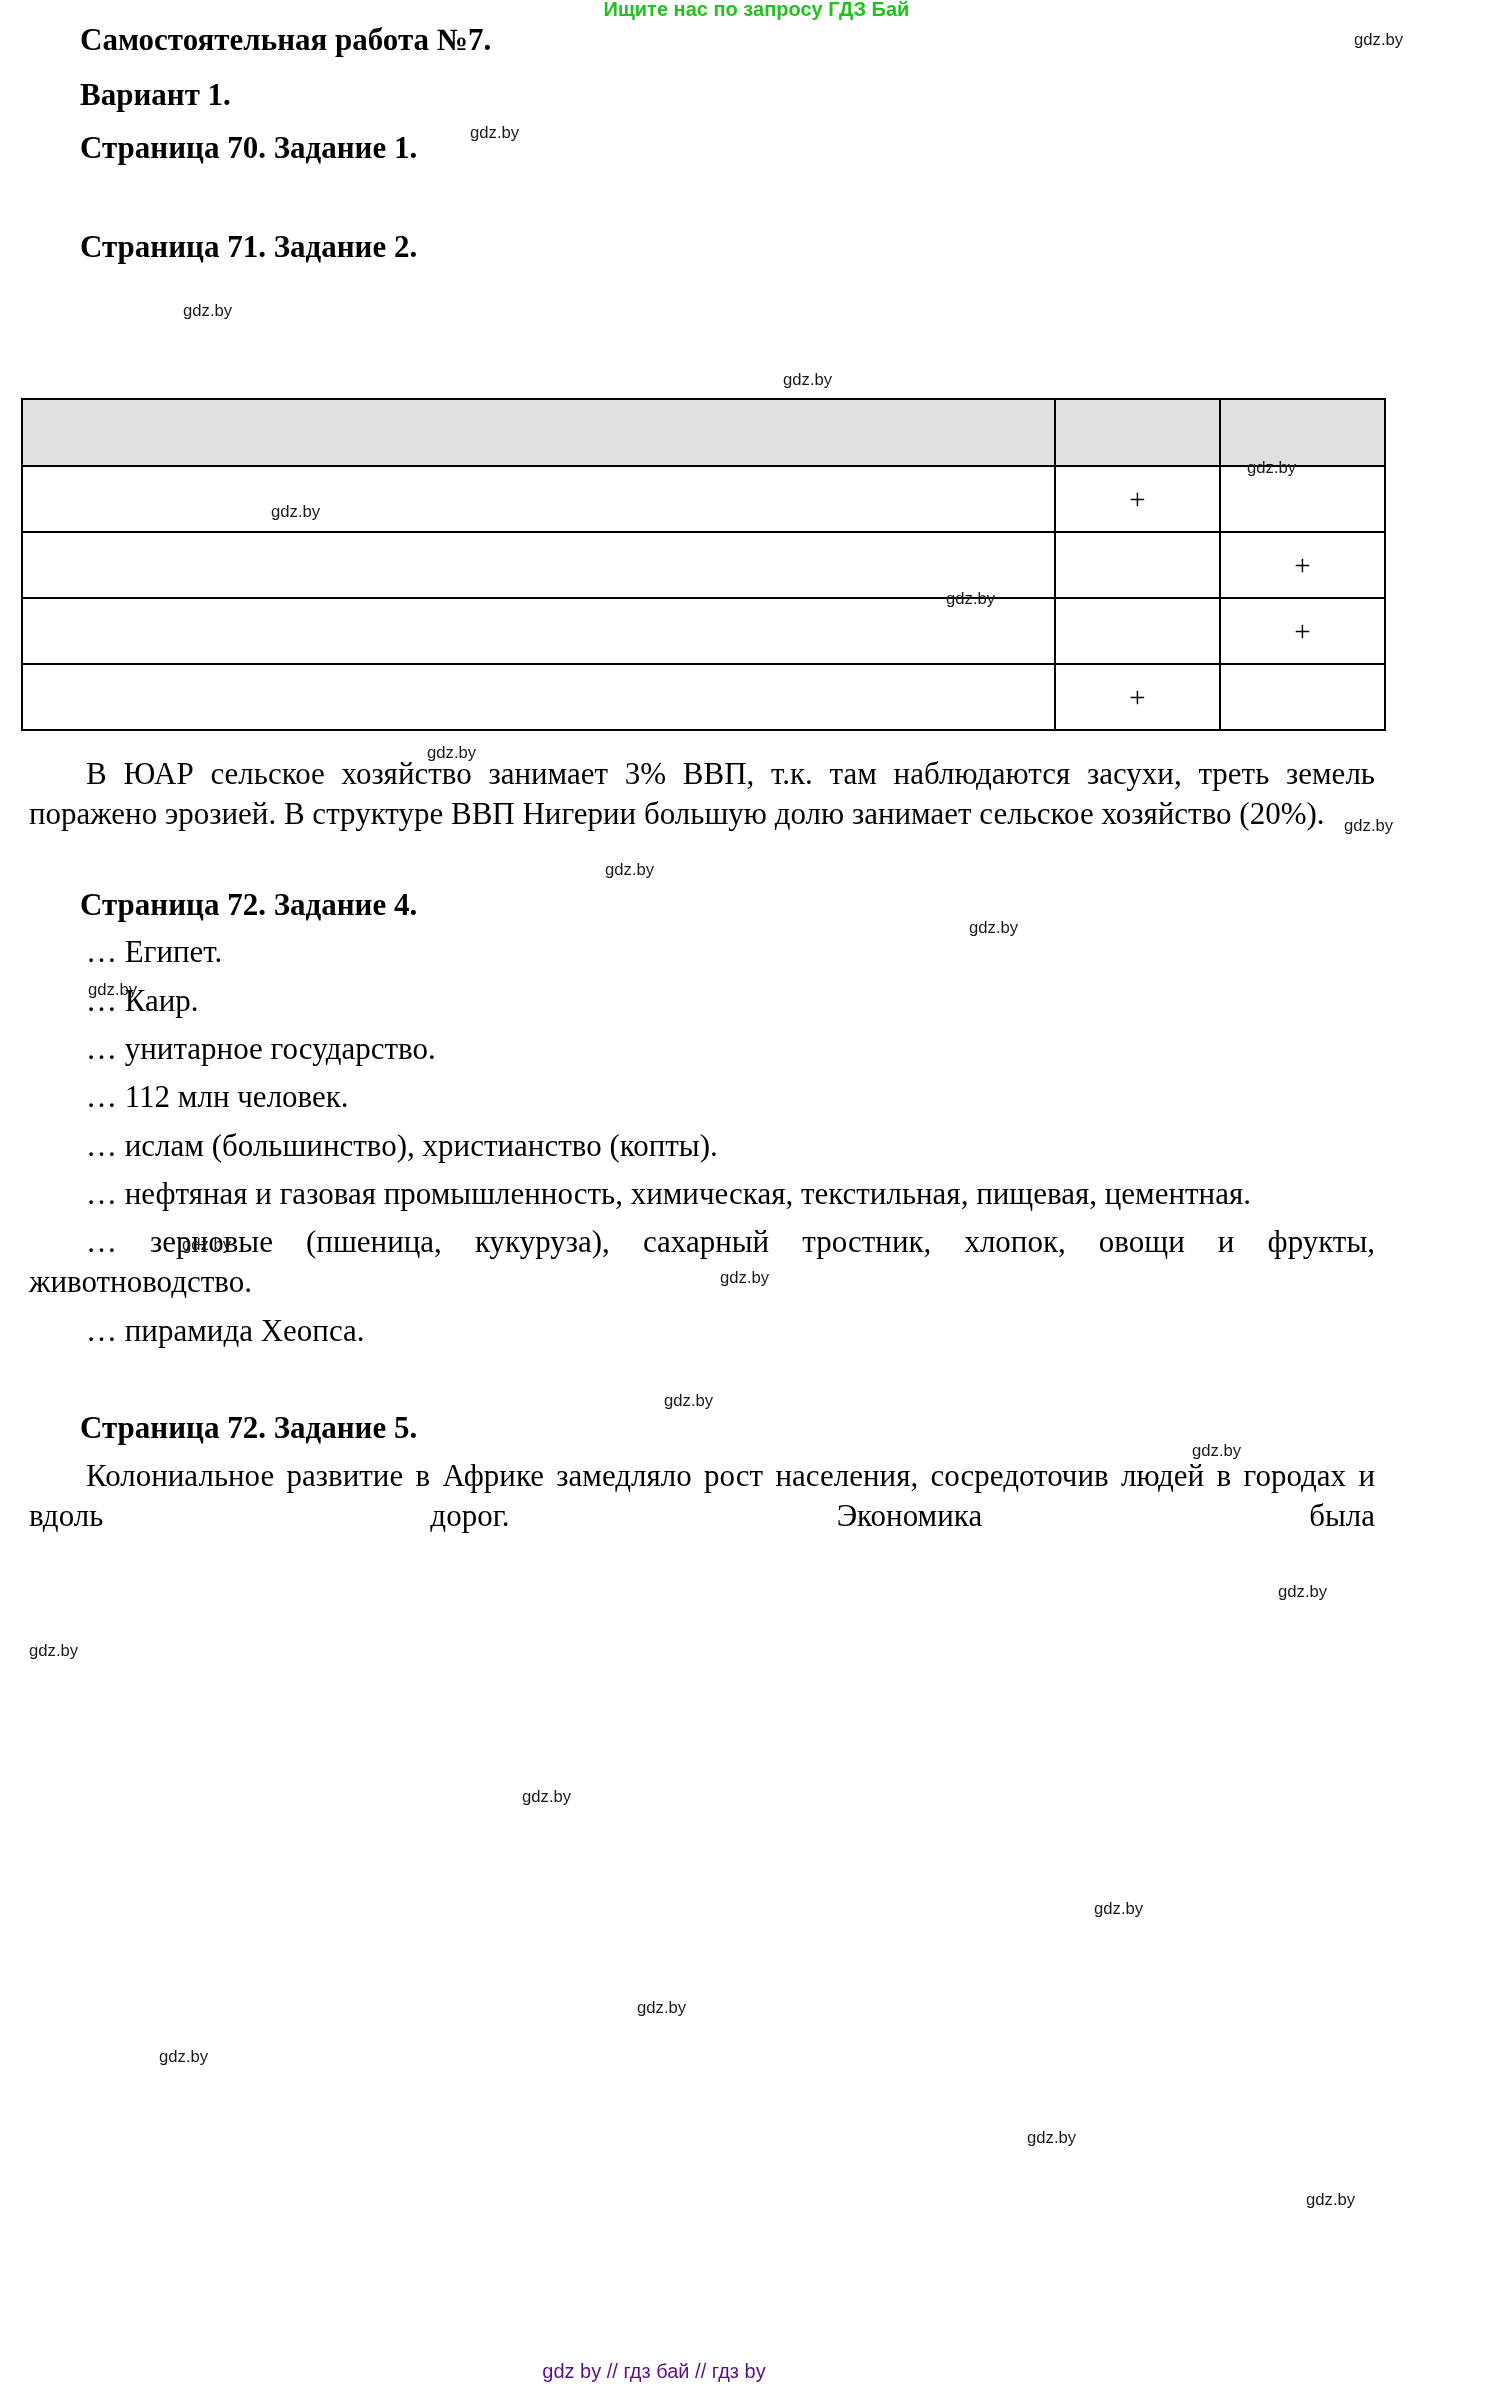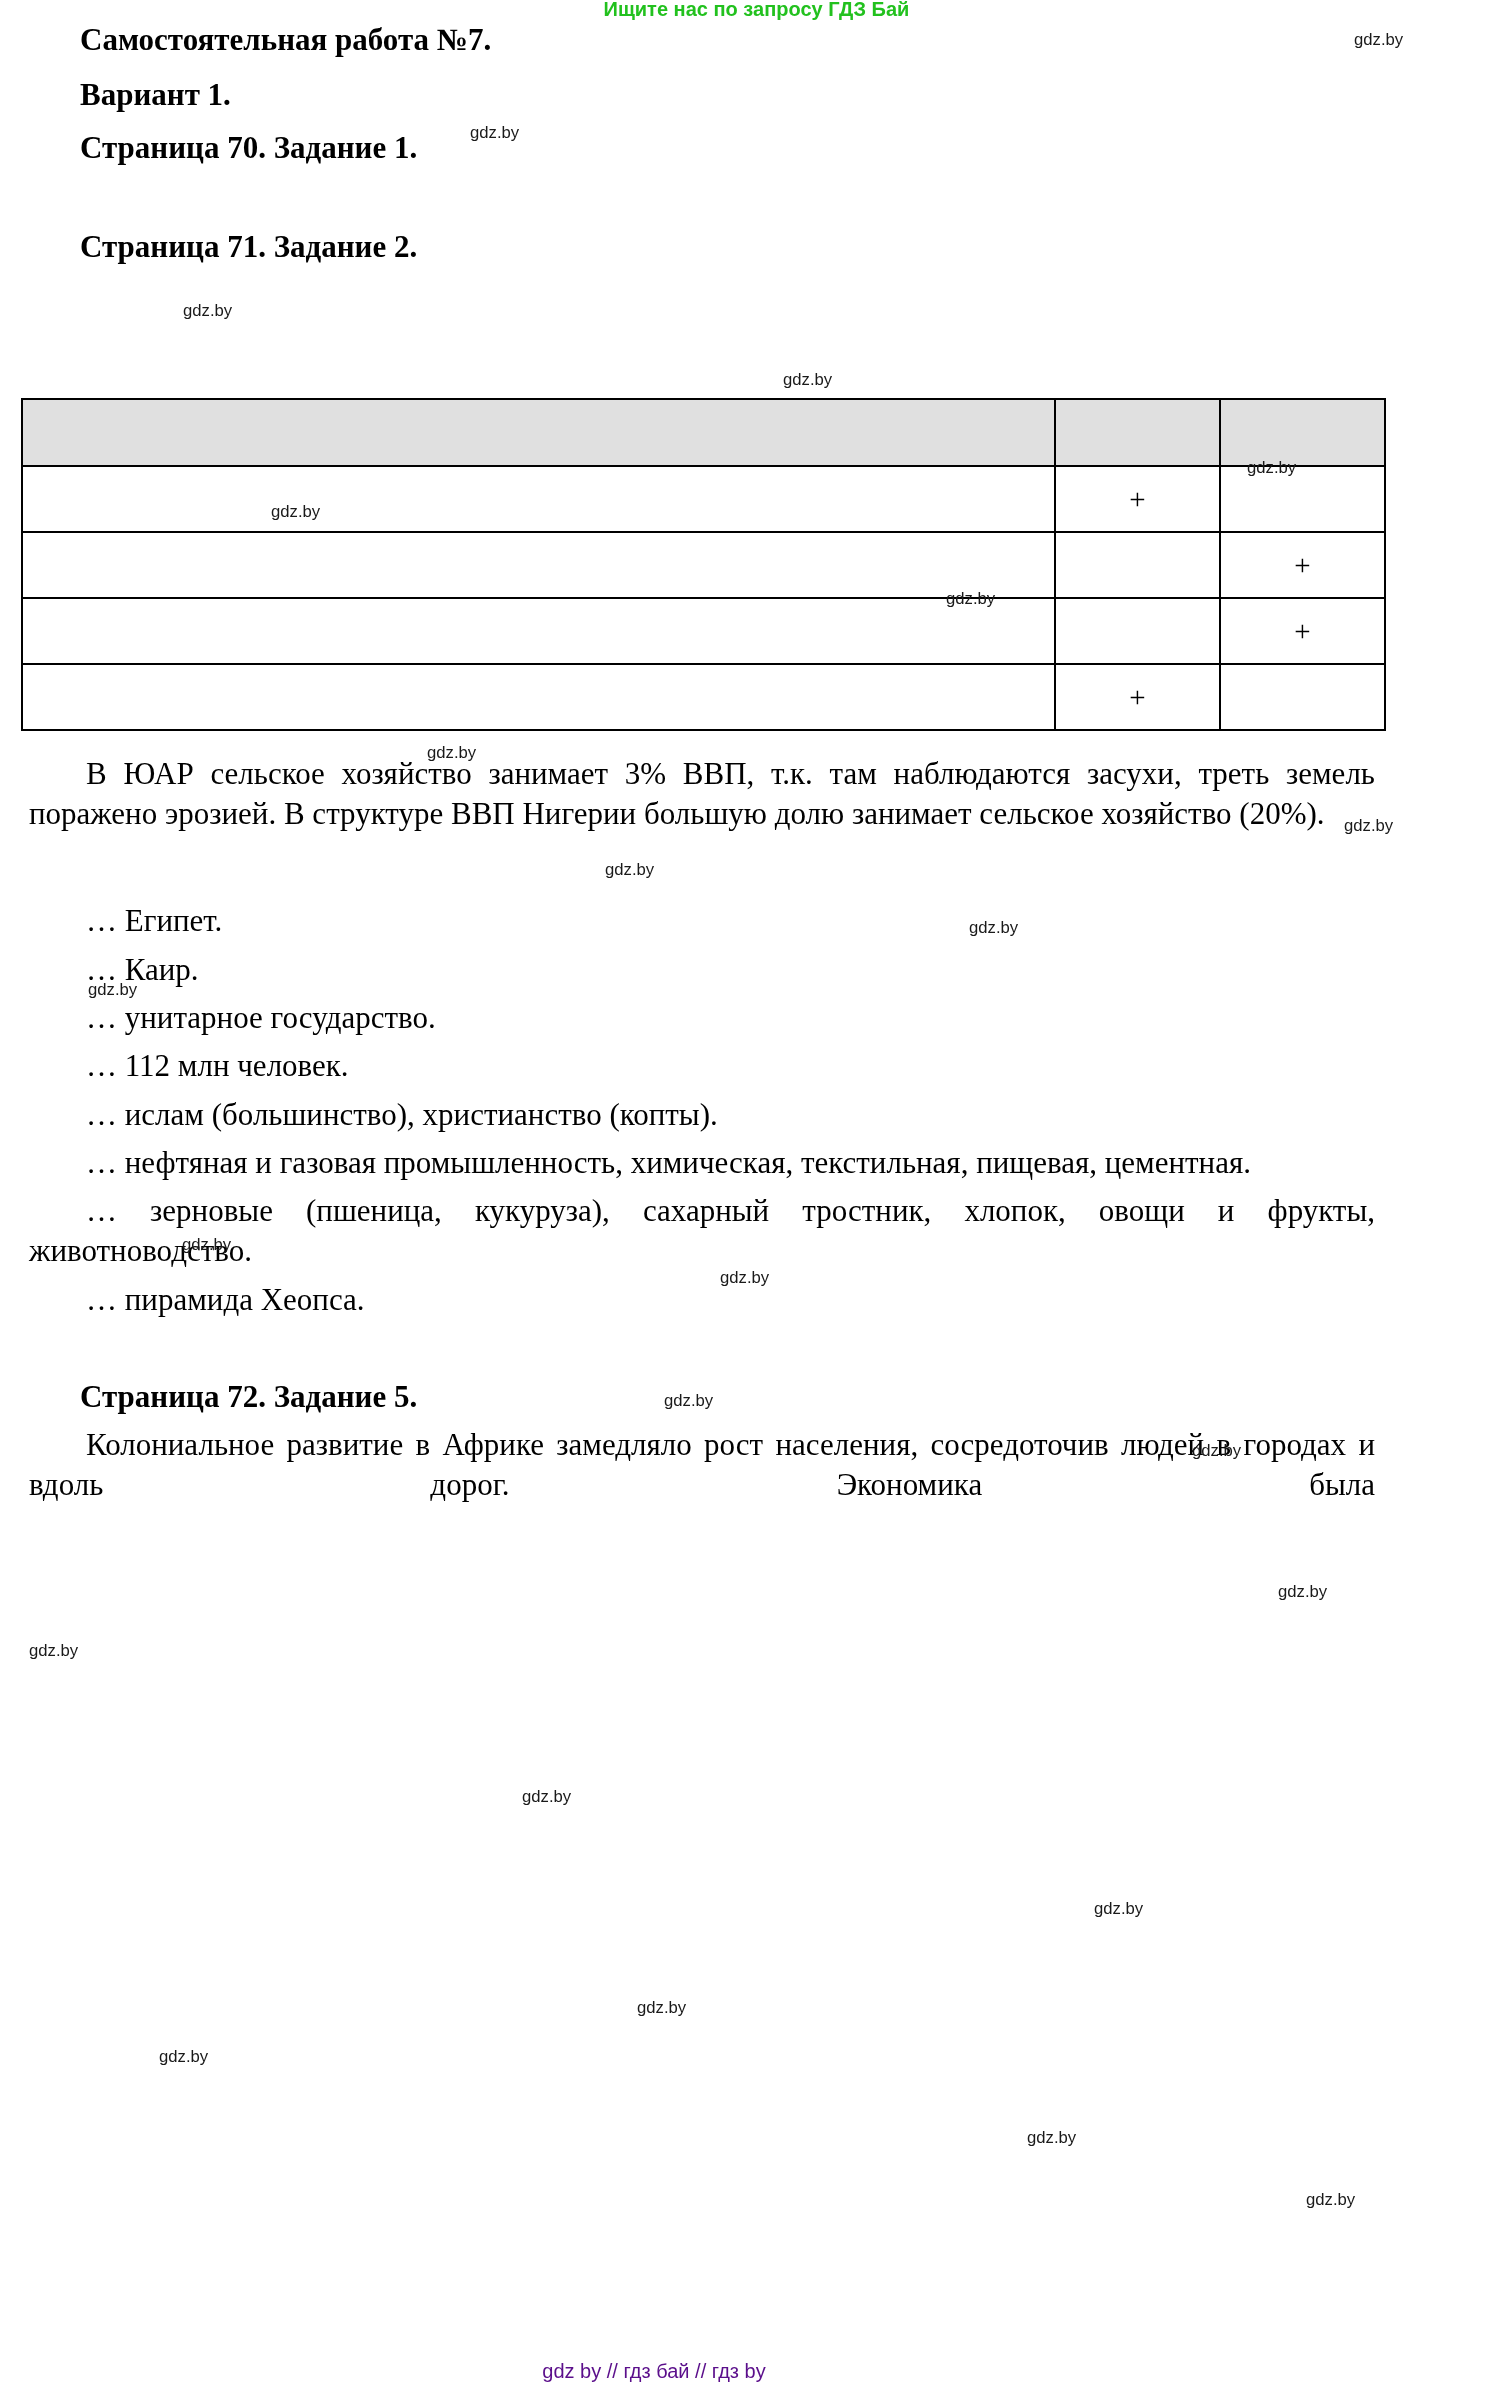--- a/index.html
+++ b/index.html
@@ -157,20 +157,21 @@
     <div style="height:4.8px"></div>
     <div class="line indent">ЮАР – 1 диаграмма</div>
 
     <div style="height:4.8px"></div>
     <div class="line indent">Нигерия – 2 диаграмма</div>
 
     <div style="height:46px"></div>
     <p class="para">В ЮАР сельское хозяйство занимает 3% ВВП, т.к. там наблюдаются засухи, треть земель поражено эрозией. В структуре ВВП Нигерии большую долю занимает сельское хозяйство (20%).</p>
 
     <div style="height:46px"></div>
+    <div class="h-bold indent">Страница 72. Задание 4.</div>
 
     <div style="height:4.8px"></div>
     <p class="para">… Египет.</p>
     <p class="para">… Каир.</p>
     <p class="para">… унитарное государство.</p>
     <p class="para">… 112 млн человек.</p>
     <p class="para">… ислам (большинство), христианство (копты).</p>
     <p class="para">… нефтяная и газовая промышленность, химическая, текстильная, пищевая, цементная.</p>
     <p class="para">… зерновые (пшеница, кукуруза), сахарный тростник, хлопок, овощи и фрукты, животноводство.</p>
     <p class="para">… пирамида Хеопса.</p>

